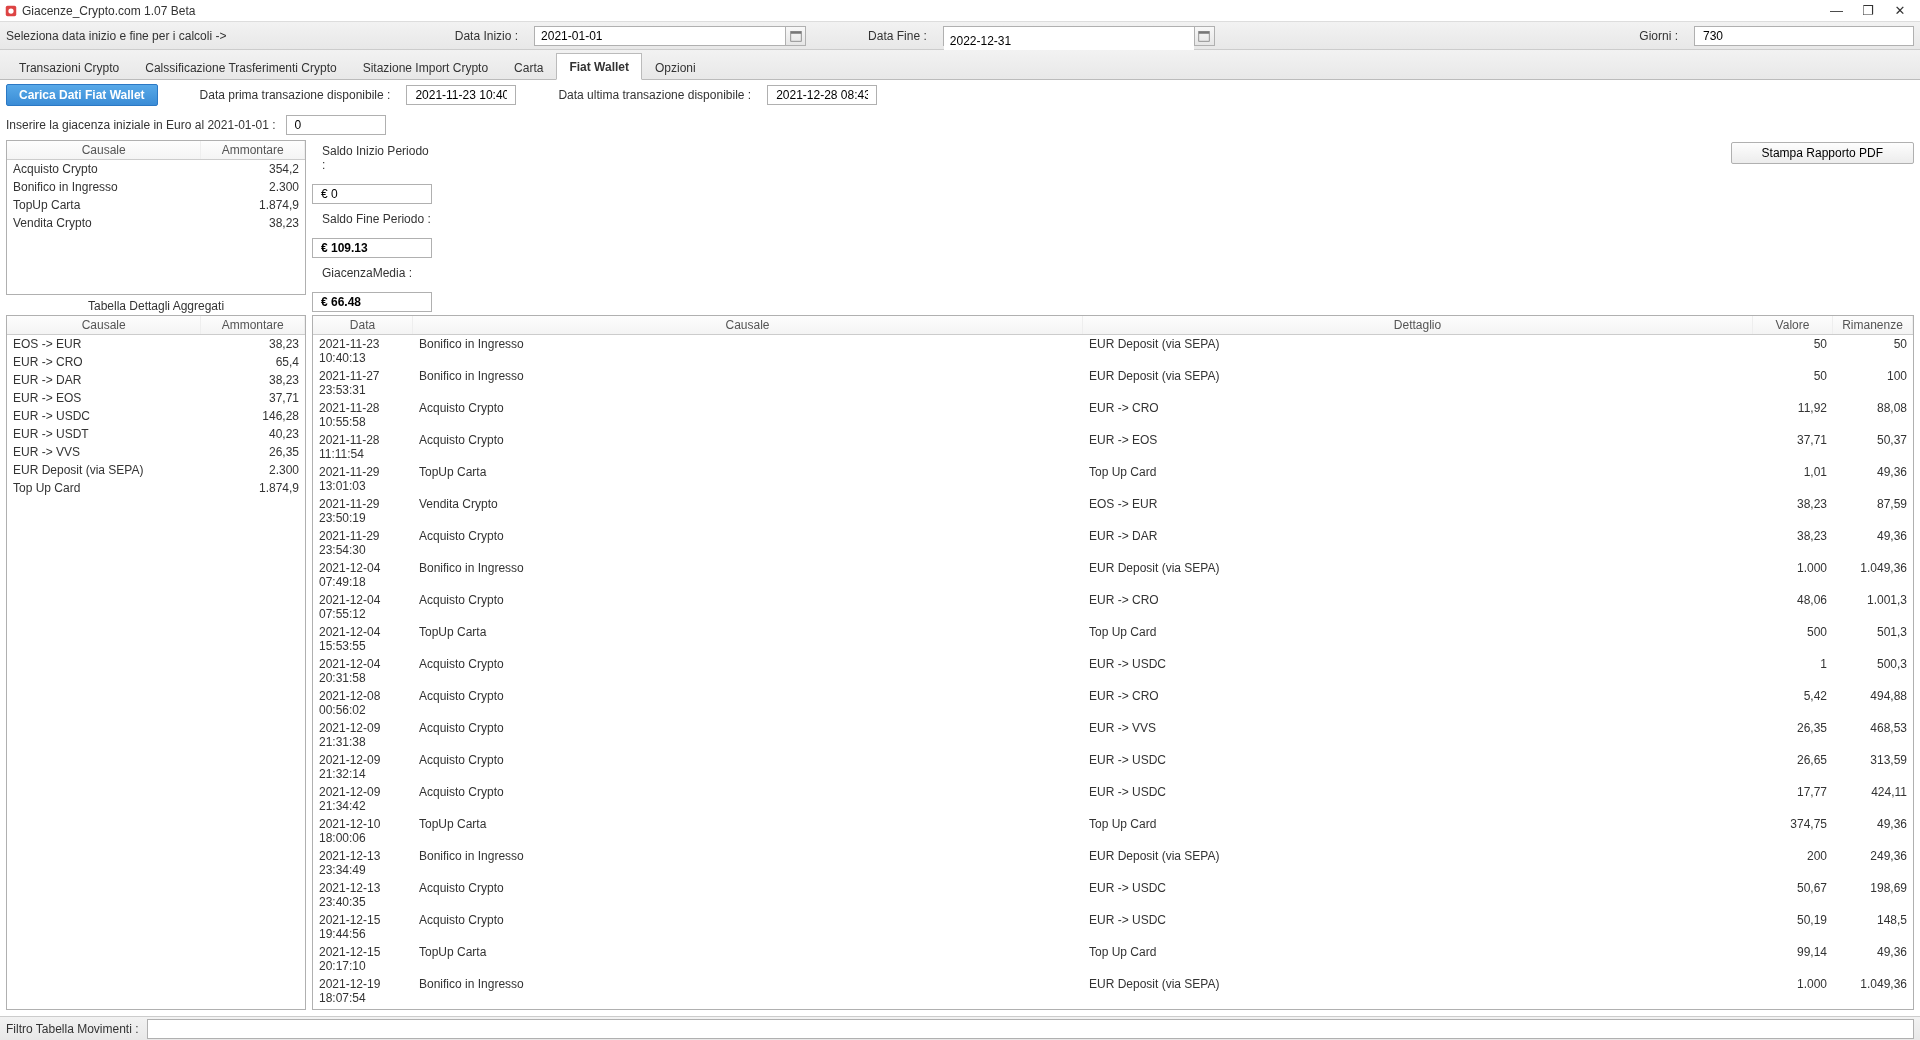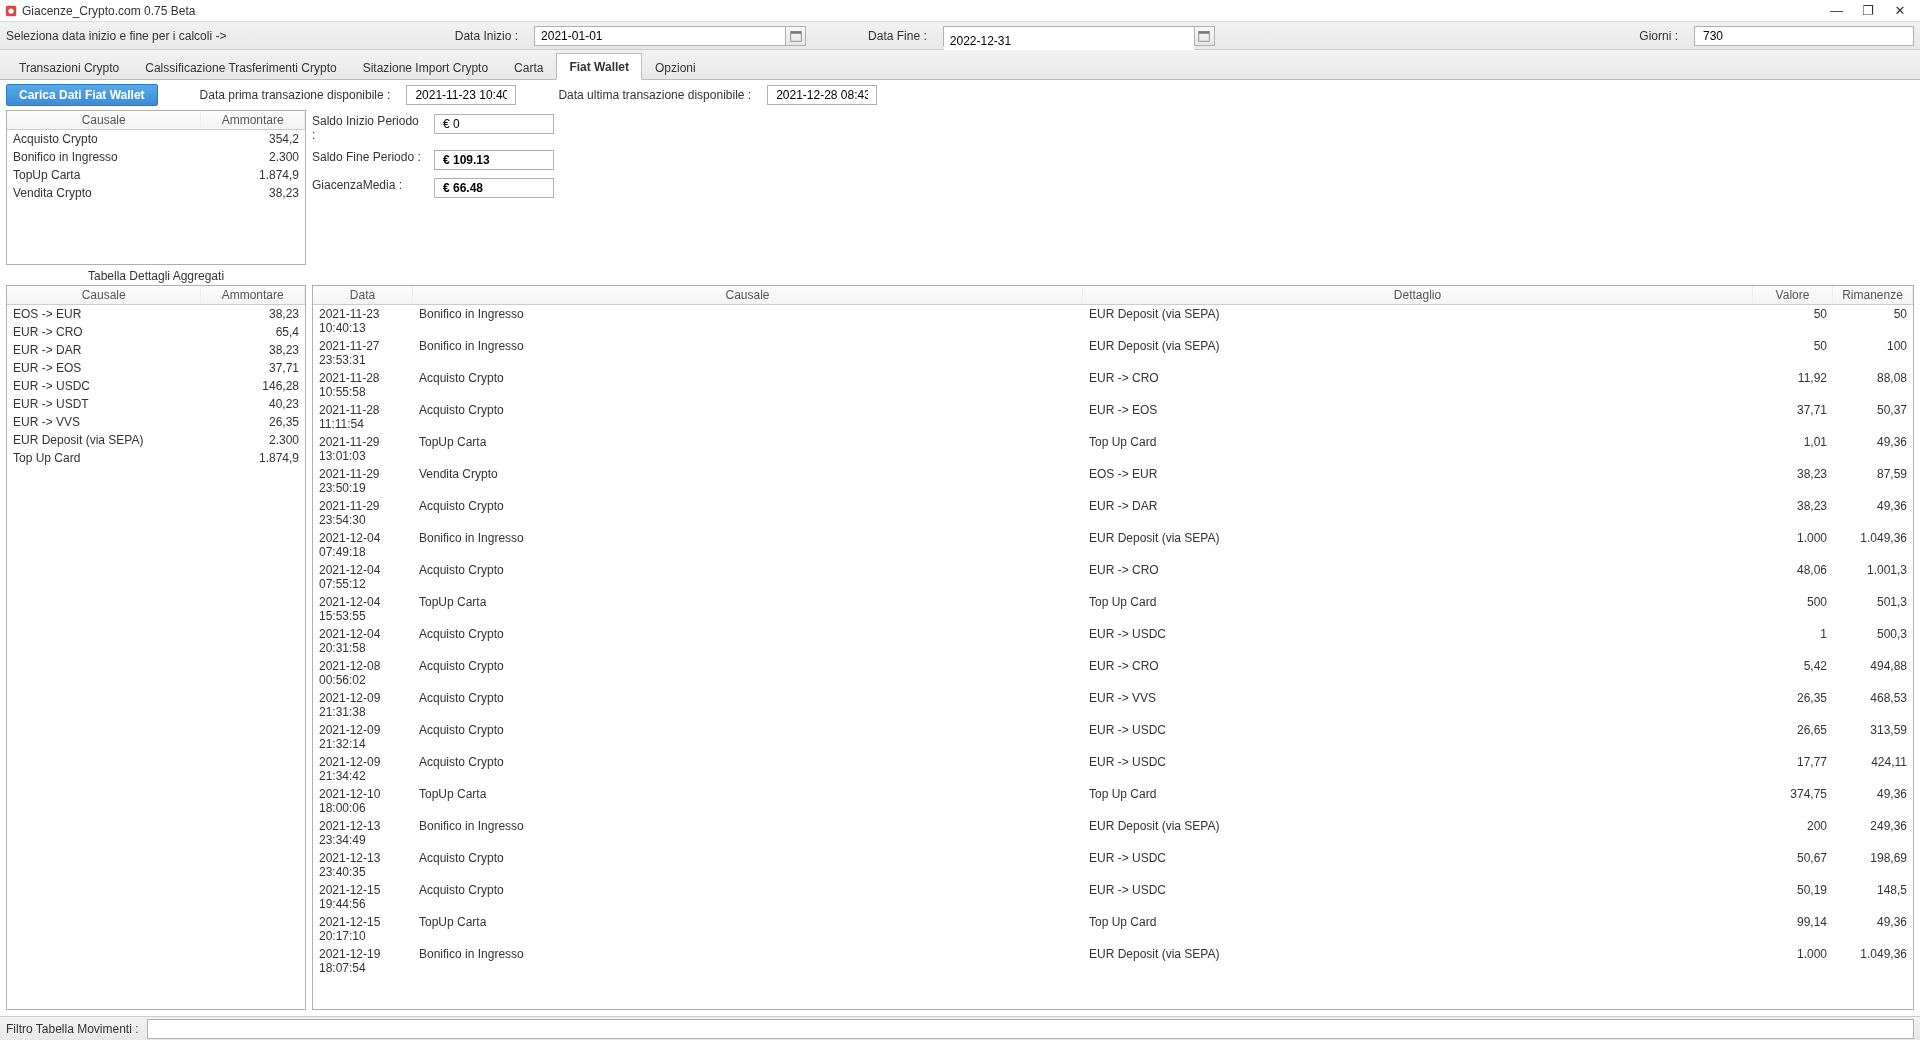--- a/index.html
+++ b/index.html
@@ -23,21 +23,21 @@
 .btn-primary { background: linear-gradient(#58a9e8,#3a8cd6); color: #fff; border: 1px solid #2b78c4; padding: 3px 12px; font-size: 12px; font-weight: 600; border-radius: 2px; }
 .ro-input { border: 1px solid #b0b0b0; background: #fff; padding: 2px 8px; font-size: 12px; height: 20px; }
 .row2 { display: flex; align-items: center; gap: 6px; padding: 2px 6px; height: 22px; }
 .checkbox { width: 13px; height: 13px; border: 1px solid #888; background: #fff; margin-right: 4px; }
 .row3 { display: flex; align-items: center; gap: 10px; padding: 4px 6px; height: 30px; }
 .row3 input { width: 100px; }
 .mid { display: flex; gap: 6px; padding: 0 6px; height: 155px; }
 .panel { border: 1px solid #b0b0b0; background: #fff; }
 .left-panel { width: 300px; display: flex; flex-direction: column; }
 .summary-labels { display: flex; flex-direction: column; gap: 8px; padding-top: 4px; }
-.summary-row { display: flex; align-items: flex-start; gap: 12px; }
+.summary-row { display: flex; align-items: flex-end; gap: 12px; flex-direction: column; }
 .summary-row .lbl { width: 110px; }
 .summary-row .ro-input { width: 120px; }
 .right-summary { flex: 1; position: relative; }
 .btn-light { position: absolute; right: 0; top: 2px; border: 1px solid #b0b0b0; background: linear-gradient(#fdfdfd,#ececec); padding: 3px 30px; font-size: 12px; border-radius: 2px; }
 .thead { display: flex; border-bottom: 1px solid #ccc; background: linear-gradient(#fdfdfd,#f4f4f4); }
 .th, .td { padding: 2px 6px; font-size: 12px; }
 .th { color: #555; text-align: center; border-right: 1px solid #eee; }
 .tbody { overflow: auto; flex: 1; }
 .tr { display: flex; }
 .td { color: #333; }
@@ -56,21 +56,21 @@
 <body>
 
 <div class="titlebar">
   <div class="titlebar-left">
     <span class="app-icon">
       <svg viewBox="0 0 16 16">
           <rect x="2" y="2" width="12" height="12" fill="#d44" rx="2"></rect>
           <circle cx="8" cy="8" r="3" fill="#fff"></circle>
         </svg>
     </span>
-    <span>Giacenze_Crypto.com 0.75 Beta</span>
+    <span>Giacenze_Crypto.com 1.07 Beta</span>
   </div>
   <div class="window-controls">
     <span class="win-btn">—</span>
     <span class="win-btn">❐</span>
     <span class="win-btn">✕</span>
   </div>
 </div>
 
 <div class="toolbar-row">
   <span class="lbl">Seleziona data inizio e fine per i calcoli -&gt;</span>
@@ -113,20 +113,24 @@
 <div class="content">
   <div class="row1">
     <button class="btn-primary">Carica Dati Fiat Wallet</button>
     <span style="width:10px"></span>
     <span class="lbl">Data prima transazione disponibile :</span>
     <input class="ro-input" readonly="" style="width: 110px;" value="2021-11-23 10:40:13">
     <span style="width:10px"></span>
     <span class="lbl">Data ultima transazione disponibile :</span>
     <input class="ro-input" readonly="" style="width: 110px;" value="2021-12-28 08:43:29">
   </div>
+  <div class="row3">
+    <span class="lbl">Inserire la giacenza iniziale in Euro al  2021-01-01 :</span>
+    <input class="ro-input" value="0" style="">
+  </div>
 
   <div class="mid">
     <div class="panel left-panel">
       <div class="thead">
         <div class="th" style="flex:2">Causale</div>
         <div class="th" style="flex:1">Ammontare</div>
       </div>
       <div class="tbody" id="summary-tbody">
           <div class="tr">
             <div class="td" style="flex:2">Acquisto Crypto</div>
@@ -152,20 +156,23 @@
         <input class="ro-input" readonly="" value="€ 0" style="">
       </div>
       <div class="summary-row">
         <span class="lbl">Saldo Fine Periodo :</span>
         <input class="ro-input bold" readonly="" value="€ 109.13" style="">
       </div>
       <div class="summary-row">
         <span class="lbl">GiacenzaMedia :</span>
         <input class="ro-input bold" readonly="" value="€ 66.48" style="">
       </div>
+    </div>
+    <div class="right-summary">
+      <button class="btn-light">Stampa Rapporto PDF</button>
     </div>
   </div>
 
   <div class="section-titles">
     <div class="section-title-left">Tabella Dettagli Aggregati</div>
   </div>
 
   <div class="tables">
     <div class="panel details-panel">
       <div class="thead">

